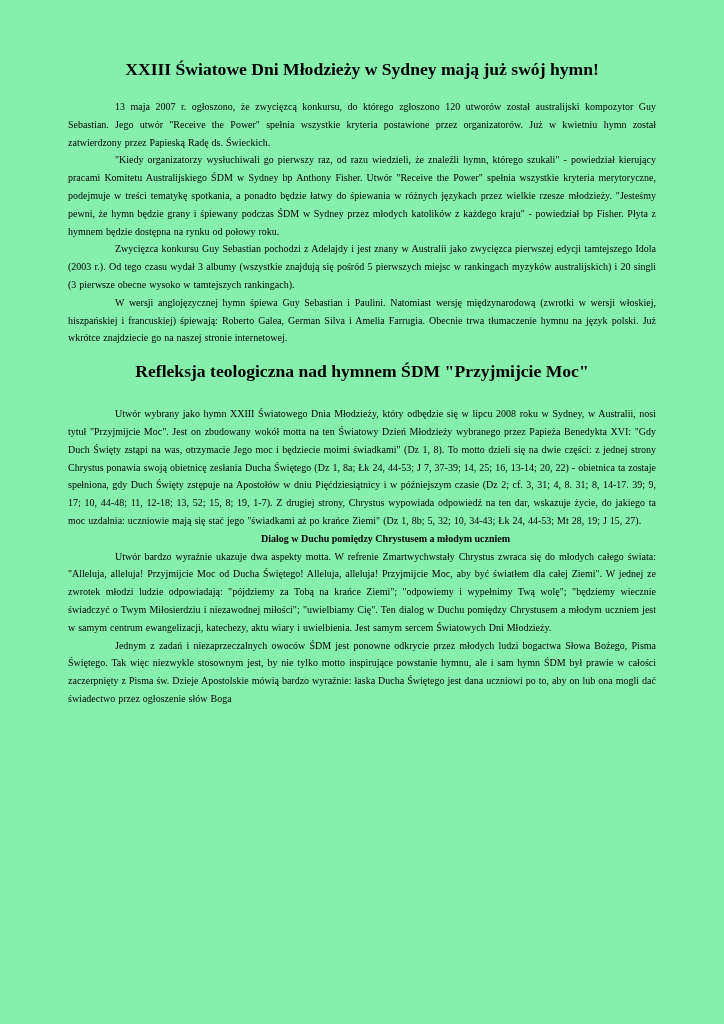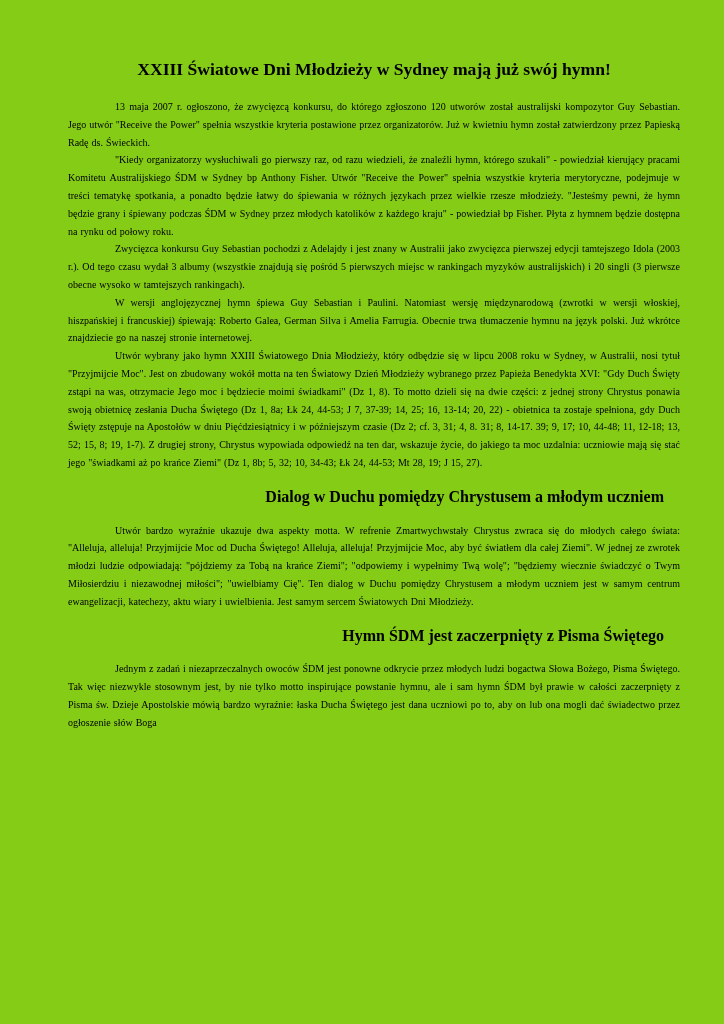--- a/index.html
+++ b/index.html
@@ -5,23 +5,23 @@
   html, body {
     margin: 0;
     padding: 0;
     background: #ffffff;
   }
   .page {
     position: relative;
     width: 724px;
     height: 1024px;
     box-sizing: border-box;
-    background: #84cc16;
+    background: #86efac;
     color: #000000;
-    padding: 58px 44px 0 68px;
+    padding: 58px 68px 0 68px;
     overflow: hidden;
     font-family: "Liberation Serif", "DejaVu Serif", serif;
   }
   .doc-title {
     font-size: 17.6px;
     line-height: 23px;
     font-weight: 700;
     text-align: center;
     margin: 0 0 17px 0;
   }
@@ -30,47 +30,47 @@
   }
   .para {
     font-size: 10px;
     line-height: 17.8px;
     margin: 0;
     text-align: justify;
     text-indent: 47px;
     word-spacing: 0.5px;
   }
   .subhead {
-    font-size: 16px;
+    font-size: 10px;
     line-height: 17.8px;
-    margin: 16px;
+    margin: 0;
     font-weight: 700;
     text-indent: 47px;
-    text-align: right;
+    text-align: center;
   }
 </style>
 </head>
 <body>
 
 <div class="page">
 
   <h1 class="doc-title">XXIII Światowe Dni Młodzieży w Sydney mają już swój hymn!</h1>
 
   <p class="para">13 maja 2007 r. ogłoszono, że zwycięzcą konkursu, do którego zgłoszono 120 utworów został australijski kompozytor Guy Sebastian. Jego utwór "Receive the Power" spełnia wszystkie kryteria postawione przez organizatorów. Już w kwietniu hymn został zatwierdzony przez Papieską Radę ds. Świeckich.</p>
 
   <p class="para">"Kiedy organizatorzy wysłuchiwali go pierwszy raz, od razu wiedzieli, że znaleźli hymn, którego szukali" - powiedział kierujący pracami Komitetu Australijskiego ŚDM w Sydney bp Anthony Fisher. Utwór "Receive the Power" spełnia wszystkie kryteria merytoryczne, podejmuje w treści tematykę spotkania, a ponadto będzie łatwy do śpiewania w różnych językach przez wielkie rzesze młodzieży. "Jesteśmy pewni, że hymn będzie grany i śpiewany podczas ŚDM w Sydney przez młodych katolików z każdego kraju" - powiedział bp Fisher. Płyta z hymnem będzie dostępna na rynku od połowy roku.</p>
 
   <p class="para">Zwycięzca konkursu Guy Sebastian pochodzi z Adelajdy i jest znany w Australii jako zwycięzca pierwszej edycji tamtejszego Idola (2003 r.). Od tego czasu wydał 3 albumy (wszystkie znajdują się pośród 5 pierwszych miejsc w rankingach myzyków australijskich) i 20 singli (3 pierwsze obecne wysoko w tamtejszych rankingach).</p>
 
   <p class="para">W wersji anglojęzycznej hymn śpiewa Guy Sebastian i Paulini. Natomiast wersję międzynarodową (zwrotki w wersji włoskiej, hiszpańskiej i francuskiej) śpiewają: Roberto Galea, German Silva i Amelia Farrugia. Obecnie trwa tłumaczenie hymnu na język polski. Już wkrótce znajdziecie go na naszej stronie internetowej.</p>
 
+  <h2 class="doc-title second">Refleksja teologiczna nad hymnem ŚDM "Przyjmijcie Moc"</h2>
 
   <p class="para">Utwór wybrany jako hymn XXIII Światowego Dnia Młodzieży, który odbędzie się w lipcu 2008 roku w Sydney, w Australii, nosi tytuł "Przyjmijcie Moc". Jest on zbudowany wokół motta na ten Światowy Dzień Młodzieży wybranego przez Papieża Benedykta XVI: "Gdy Duch Święty zstąpi na was, otrzymacie Jego moc i będziecie moimi świadkami" (Dz 1, 8). To motto dzieli się na dwie części: z jednej strony Chrystus ponawia swoją obietnicę zesłania Ducha Świętego (Dz 1, 8a; Łk 24, 44-53; J 7, 37-39; 14, 25; 16, 13-14; 20, 22) - obietnica ta zostaje spełniona, gdy Duch Święty zstępuje na Apostołów w dniu Pięćdziesiątnicy i w późniejszym czasie (Dz 2; cf. 3, 31; 4, 8. 31; 8, 14-17. 39; 9, 17; 10, 44-48; 11, 12-18; 13, 52; 15, 8; 19, 1-7). Z drugiej strony, Chrystus wypowiada odpowiedź na ten dar, wskazuje życie, do jakiego ta moc uzdalnia: uczniowie mają się stać jego "świadkami aż po krańce Ziemi" (Dz 1, 8b; 5, 32; 10, 34-43; Łk 24, 44-53; Mt 28, 19; J 15, 27).</p>
 
   <h3 class="subhead">Dialog w Duchu pomiędzy Chrystusem a młodym uczniem</h3>
 
   <p class="para">Utwór bardzo wyraźnie ukazuje dwa aspekty motta. W refrenie Zmartwychwstały Chrystus zwraca się do młodych całego świata: "Alleluja, alleluja! Przyjmijcie Moc od Ducha Świętego! Alleluja, alleluja! Przyjmijcie Moc, aby być światłem dla całej Ziemi". W jednej ze zwrotek młodzi ludzie odpowiadają: "pójdziemy za Tobą na krańce Ziemi"; "odpowiemy i wypełnimy Twą wolę"; "będziemy wiecznie świadczyć o Twym Miłosierdziu i niezawodnej miłości"; "uwielbiamy Cię". Ten dialog w Duchu pomiędzy Chrystusem a młodym uczniem jest w samym centrum ewangelizacji, katechezy, aktu wiary i uwielbienia. Jest samym sercem Światowych Dni Młodzieży.</p>
 
-  <h3 class="subhead">Hymn ŚDM jest zaczerpnięty z Pisma Świętego</h3>
 
   <p class="para">Jednym z zadań i niezaprzeczalnych owoców ŚDM jest ponowne odkrycie przez młodych ludzi bogactwa Słowa Bożego, Pisma Świętego. Tak więc niezwykle stosownym jest, by nie tylko motto inspirujące powstanie hymnu, ale i sam hymn ŚDM był prawie w całości zaczerpnięty z Pisma św. Dzieje Apostolskie mówią bardzo wyraźnie: łaska Ducha Świętego jest dana uczniowi po to, aby on lub ona mogli dać świadectwo przez ogłoszenie słów Boga</p>
 
 </div>
 
 </body></html>

